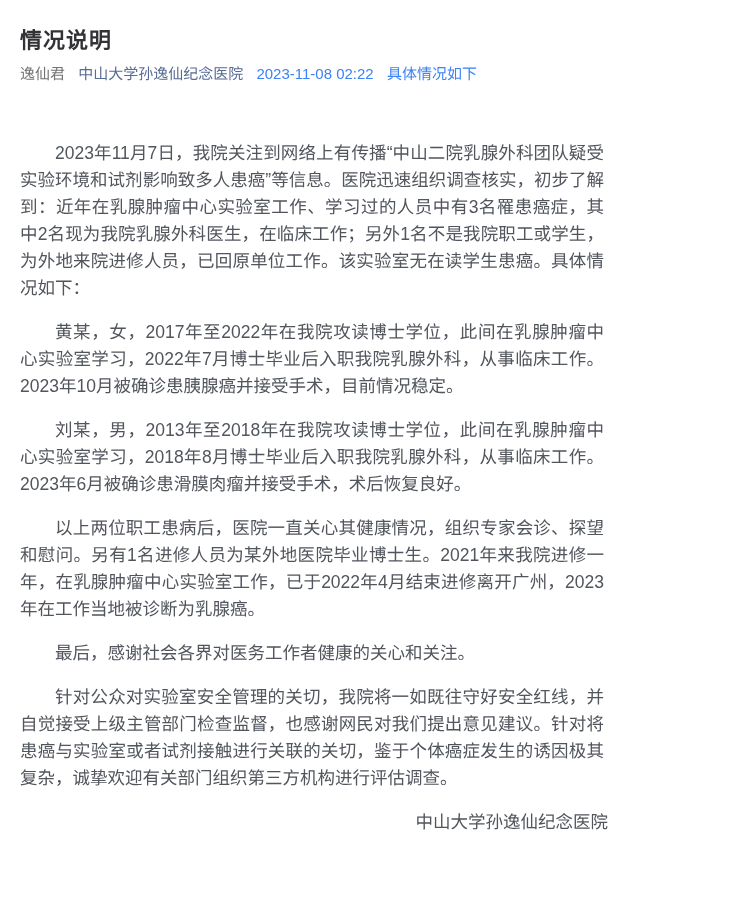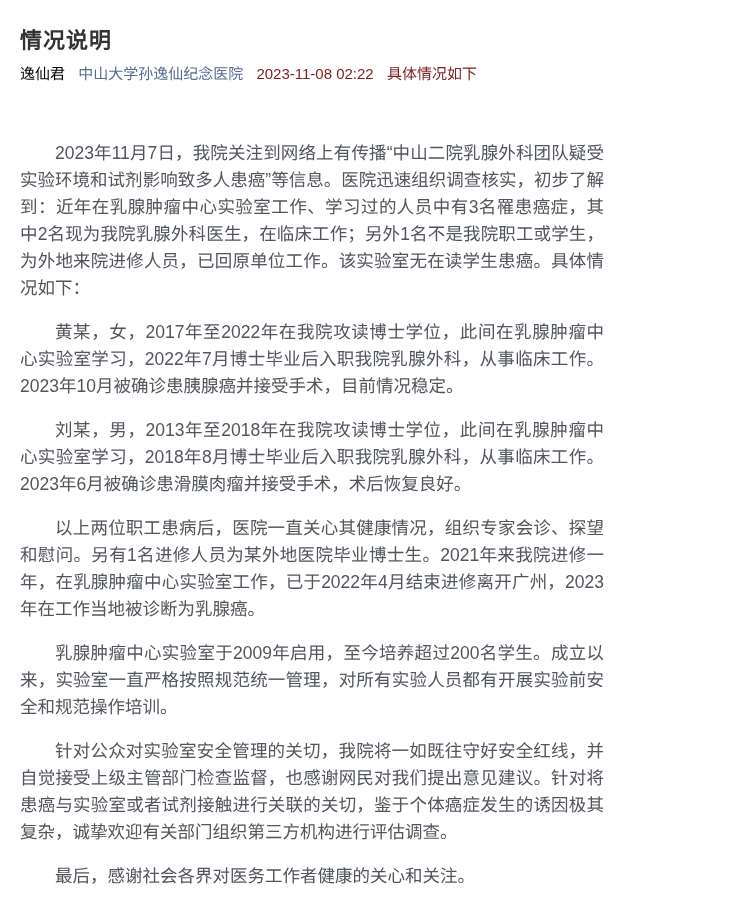--- a/index.html
+++ b/index.html
@@ -29,28 +29,28 @@
     color: #333336;
     letter-spacing: 1px;
   }
   .byline {
     margin-top: 8px;
     font-size: 15px;
     line-height: 20px;
     white-space: nowrap;
   }
   .byline > span { margin-right: 9px; }
-  .author-name { color: #000000; }
+  .author-name { color: #737373; }
   .account-link {
     color: #576b95;
     font-weight: 500;
     text-decoration: none;
     cursor: pointer;
   }
-  .publish-time, .publish-location { color: #7f1d1d; }
+  .publish-time, .publish-location { color: #3b82f6; }
   .article-body {
     margin-top: 56px;
     color: #51555c;
     font-size: 17.5px;
     line-height: 27px;
     text-align: justify;
   }
   .article-body p {
     margin: 0 4px 17px 0;
     text-indent: 2em;
@@ -76,22 +76,21 @@
     <span class="account-link">中山大学孙逸仙纪念医院</span>
     <span class="publish-time">2023-11-08 02:22</span>
     <span class="publish-location">具体情况如下</span>
   </div>
 
   <div class="article-body">
     <p>2023年11月7日，我院关注到网络上有传播“中山二院乳腺外科团队疑受实验环境和试剂影响致多人患癌”等信息。医院迅速组织调查核实，初步了解到：近年在乳腺肿瘤中心实验室工作、学习过的人员中有3名罹患癌症，其中2名现为我院乳腺外科医生，在临床工作；另外1名不是我院职工或学生，为外地来院进修人员，已回原单位工作。该实验室无在读学生患癌。具体情况如下：</p>
     <p>黄某，女，2017年至2022年在我院攻读博士学位，此间在乳腺肿瘤中心实验室学习，2022年7月博士毕业后入职我院乳腺外科，从事临床工作。2023年10月被确诊患胰腺癌并接受手术，目前情况稳定。</p>
     <p>刘某，男，2013年至2018年在我院攻读博士学位，此间在乳腺肿瘤中心实验室学习，2018年8月博士毕业后入职我院乳腺外科，从事临床工作。2023年6月被确诊患滑膜肉瘤并接受手术，术后恢复良好。</p>
     <p>以上两位职工患病后，医院一直关心其健康情况，组织专家会诊、探望和慰问。另有1名进修人员为某外地医院毕业博士生。2021年来我院进修一年，在乳腺肿瘤中心实验室工作，已于2022年4月结束进修离开广州，2023年在工作当地被诊断为乳腺癌。</p>
-    <p>乳腺肿瘤中心实验室于2009年启用，至今培养超过200名学生。成立以来，实验室一直严格按照规范统一管理，对所有实验人员都有开展实验前安全和规范操作培训。</p>
+    <p>最后，感谢社会各界对医务工作者健康的关心和关注。</p>
     <p>针对公众对实验室安全管理的关切，我院将一如既往守好安全红线，并自觉接受上级主管部门检查监督，也感谢网民对我们提出意见建议。针对将患癌与实验室或者试剂接触进行关联的关切，鉴于个体癌症发生的诱因极其复杂，诚挚欢迎有关部门组织第三方机构进行评估调查。</p>
-    <p>最后，感谢社会各界对医务工作者健康的关心和关注。</p>
 
     <div class="signature">
       <div>中山大学孙逸仙纪念医院</div>
     </div>
   </div>
 
 </div>
 
 </body></html>

